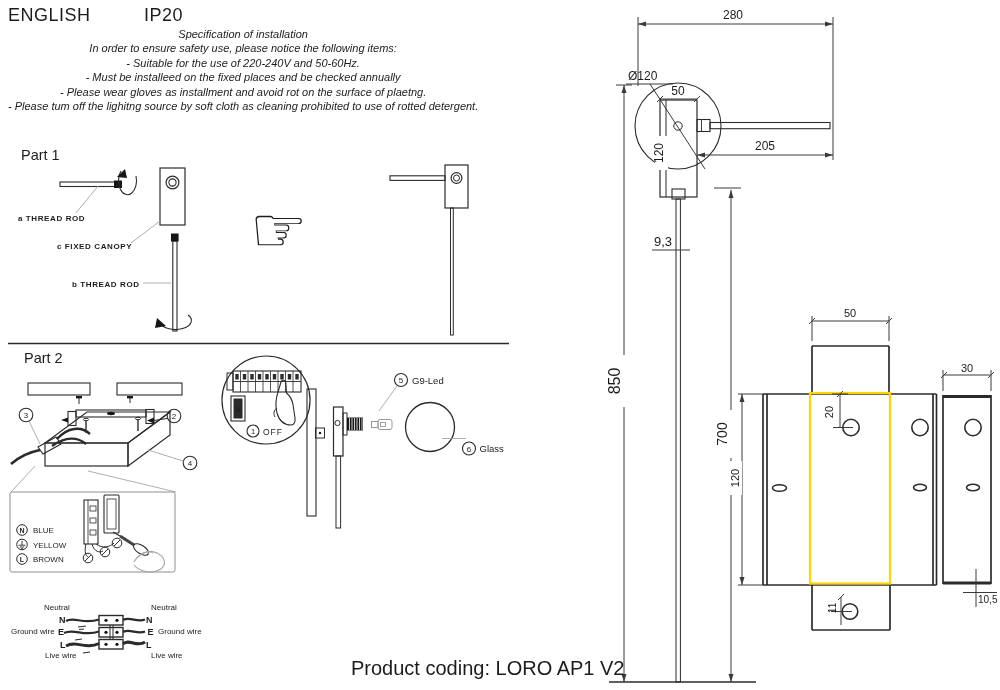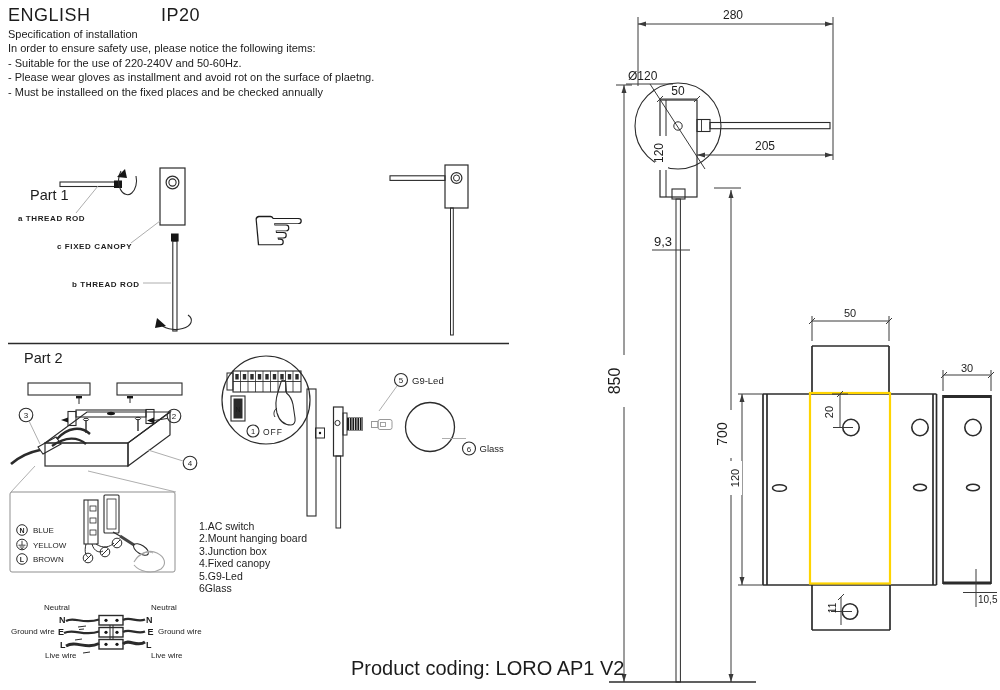--- a/index.html
+++ b/index.html
@@ -1,18 +1,18 @@
 <!DOCTYPE html>
 <html style="--c-highlight: #ffd400; --c-line: #2b2b2b;"><head>
 <meta charset="utf-8">
 <style>
   html,body { margin:0; padding:0; background:#fff; }
   .page { position:relative; width:1000px; height:690px; background:#fff;
           font-family:"Liberation Sans", sans-serif; color:#1c1c1c; overflow:hidden; }
-  .abs { position:absolute; white-space:nowrap; }
+  .abs { position:absolute; white-space:nowrap;text-align:center; }
   .hdr { font-size:18px; letter-spacing:.5px; }
   .spec { font-size:11px; line-height:14.4px; }
   .ptitle { font-size:14.5px; }
   .plist { font-size:10.5px; line-height:12.45px; }
   .pcode { font-size:20px;margin-left:7px; }
   svg { position:absolute; left:0; top:0; }
   svg text { font-family:"Liberation Sans", sans-serif; fill:#1c1c1c; }
   .lbl8  { font-size:8px; font-weight:700; letter-spacing:.6px; }
   .t8   { font-size:8px; }
   .t7   { font-size:7px; font-weight:700; }
@@ -417,37 +417,30 @@
     <line x1="838" y1="600" x2="844" y2="594" class="dim"></line>
     <text transform="translate(836,608) rotate(-90)" text-anchor="middle" class="d10">11</text>
 
     <line x1="976" y1="569" x2="976" y2="607" class="dim"></line>
     <line x1="963" y1="592.5" x2="997" y2="592.5" class="dim"></line>
     <text x="978" y="603" class="d10">10,5</text>
   </g>
 </svg>
 
 <div class="abs hdr" style="left:8px; top:5px;">ENGLISH</div>
-<div class="abs hdr" style="left:161px; top:5px;">IP20</div>
-
-<div class="abs spec" style="left:8px; top:27px;">
+<div class="abs hdr" style="left:144px; top:5px;">IP20</div>
+
+<div class="abs spec" style="left:8px; top:27px;font-style:italic;">
   <div>Specification of installation</div>
   <div>In order to ensure safety use, please notice the following items:</div>
   <div>- Suitable for the use of 220-240V and 50-60Hz.</div>
+  <div>- Must be installeed on the fixed places and be checked annually</div>
   <div>- Please wear gloves as installment and avoid rot on the surface of plaetng.</div>
-  <div>- Must be installeed on the fixed places and be checked annually</div>
+  <div>- Please tum off the lighitng source by soft cloth as cleaning prohibited to use of rotted detergent.</div>
 </div>
 
-<div class="abs ptitle" style="left:30px; top:147px;margin-top:40px;">Part 1</div>
+<div class="abs ptitle" style="left:21px; top:147px;">Part 1</div>
 <div class="abs ptitle" style="left:24px; top:350px;">Part 2</div>
 
-<div class="abs plist" style="left:199px; top:520px;">
-  <div>1.AC switch</div>
-  <div>2.Mount hanging board</div>
-  <div>3.Junction box</div>
-  <div>4.Fixed canopy</div>
-  <div>5.G9-Led</div>
-  <div>6Glass</div>
+
+<div class="abs pcode" style="left:344px; top:657px;">Product coding: LORO AP1 V2</div>
+
 </div>
 
-<div class="abs pcode" style="left:344px; top:657px;">Product coding: LORO AP1 V2</div>
-
-</div>
-
 </body></html>

